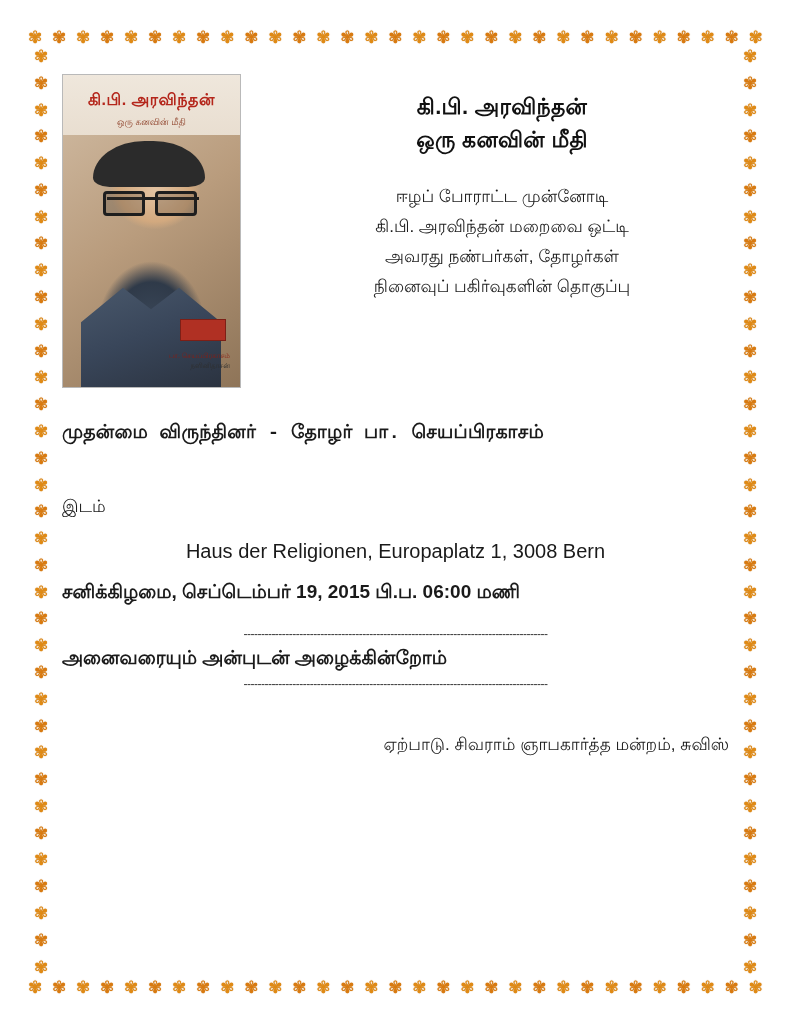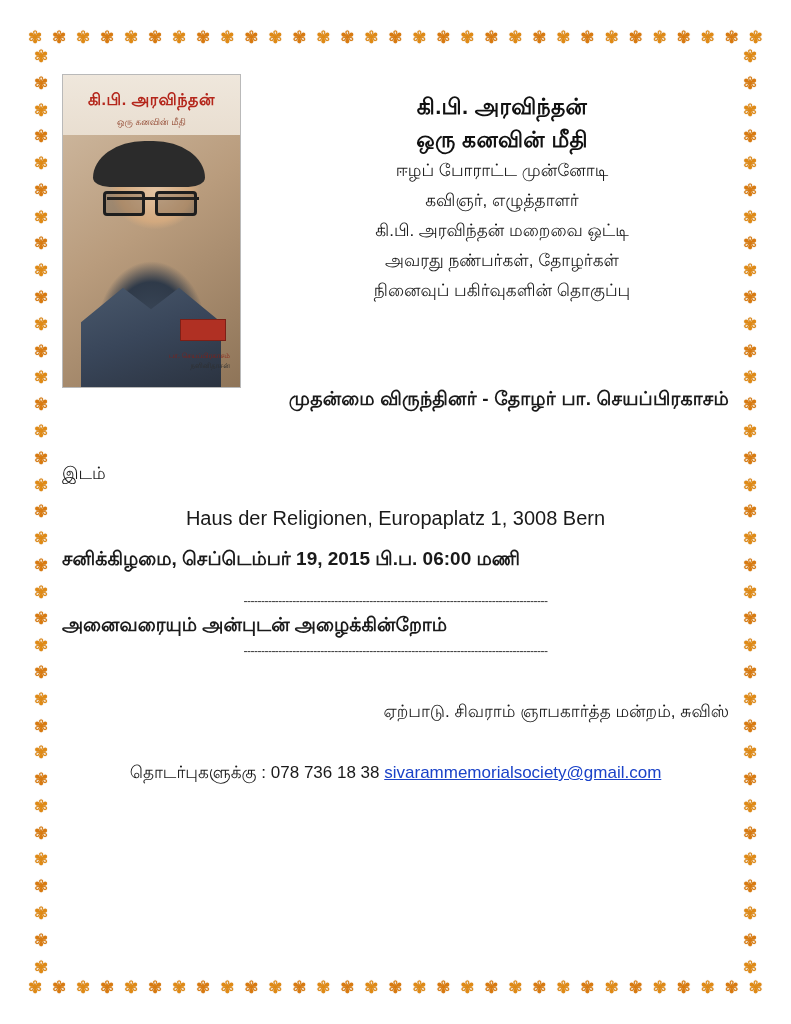--- a/index.html
+++ b/index.html
@@ -170,30 +170,33 @@
     padding-top: 34px;
   }
   .h-line {
     font-size: 22px;
     font-weight: bold;
     line-height: 33px;
     letter-spacing: .3px;
     color: #111;
   }
   .sub-block {
+    margin-top: 26px;
     font-size: 17px;
     line-height: 30px;
     color: #1a1a1a;
   }
 
   .guest {
-    text-align: right;
+    margin-top: 34px;
+    text-align: left;
     font-size: 19px;
     font-weight: bold;
     letter-spacing: .2px;
+    font-family: Liberation Mono, monospace;
   }
 
   .venue-label {
     margin-top: 52px;
     text-align: left;
     font-size: 17px;
   }
   .venue {
     margin-top: 22px;
     text-align: center;
@@ -404,39 +407,34 @@
           <div>நளினிதாசன்</div>
         </div>
       </div>
 
       <div class="heading-block">
         <div class="h-line">கி.பி.  அரவிந்தன்</div>
         <div class="h-line">ஒரு  கனவின்  மீதி</div>
 
         <div class="sub-block">
           <div>ஈழப் போராட்ட முன்னோடி</div>
-          <div>கவிஞர், எழுத்தாளர்</div>
           <div>கி.பி. அரவிந்தன் மறைவை ஒட்டி</div>
           <div>அவரது நண்பர்கள், தோழர்கள்</div>
           <div>நினைவுப் பகிர்வுகளின் தொகுப்பு</div>
         </div>
       </div>
     </div>
 
     <div class="guest">முதன்மை விருந்தினர் - தோழர் பா. செயப்பிரகாசம்</div>
 
     <div class="venue-label">இடம்</div>
     <div class="venue">Haus der Religionen, Europaplatz 1, 3008 Bern</div>
     <div class="datetime">சனிக்கிழமை, செப்டெம்பர் 19, 2015 பி.ப. 06:00 மணி</div>
 
     <div class="rule">---------------------------------------------------------------------------------------</div>
     <div class="welcome">அனைவரையும் அன்புடன் அழைக்கின்றோம்</div>
     <div class="rule second">---------------------------------------------------------------------------------------</div>
 
     <div class="organiser">ஏற்பாடு. சிவராம் ஞாபகார்த்த மன்றம், சுவிஸ்</div>
 
-    <div class="contact">
-      <span>தொடர்புகளுக்கு  : 078 736 18 38</span>
-      <span class="mail">sivarammemorialsociety@gmail.com</span>
-    </div>
 
   </div>
 </div>
 
 </body></html>

